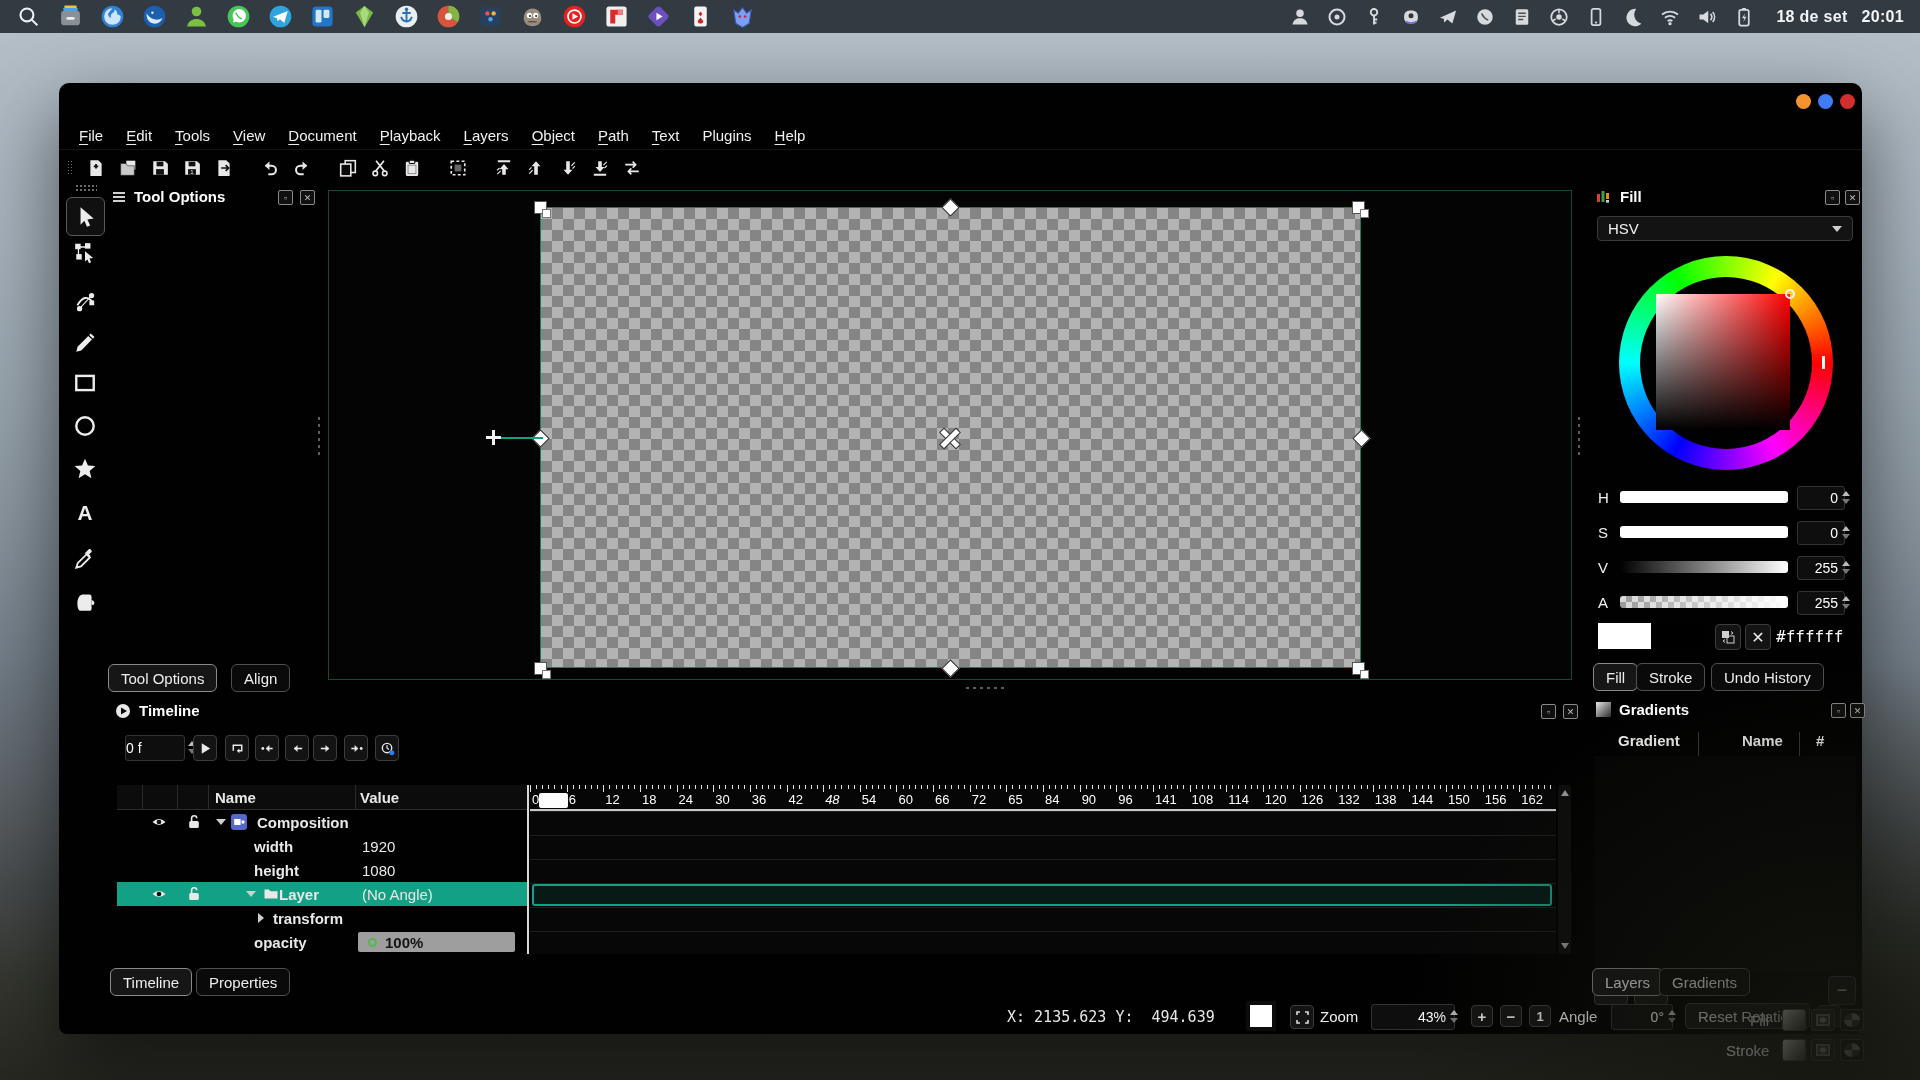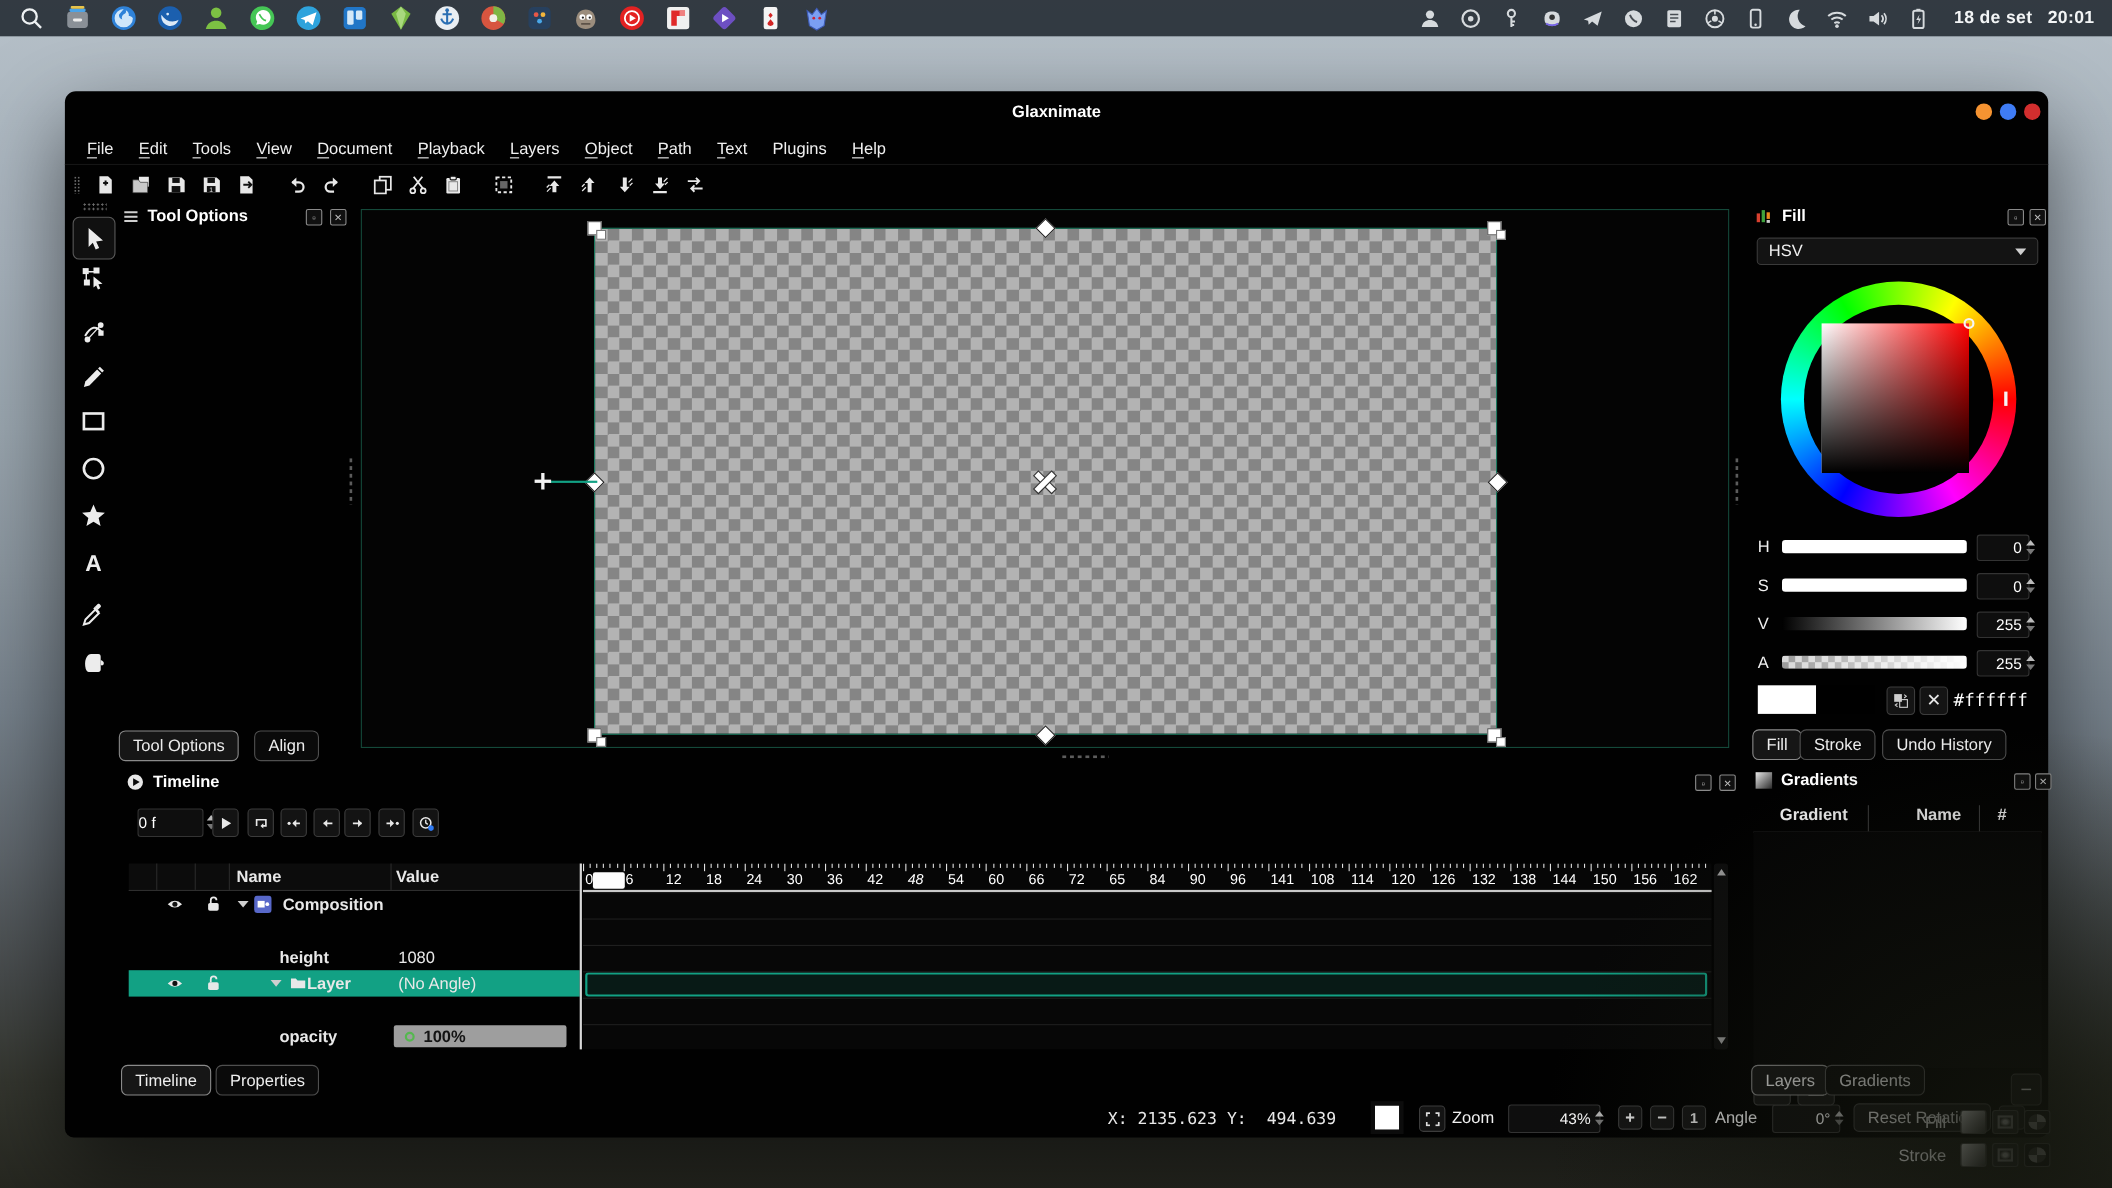--- a/index.html
+++ b/index.html
@@ -343,21 +343,20 @@
     </div>
   <div class="clock">
     <span>18 de set</span>
     <span>20:01</span>
   </div>
 </div>
 
 <div class="window">
 
   <div class="titlebar">
-    <div class="title">Glaxnimate</div>
     <span class="winbtn" style="left:1737px;background:#f59331"></span>
     <span class="winbtn" style="left:1759px;background:#3f7cf5"></span>
     <span class="winbtn" style="left:1781px;background:#d22e2e"></span>
   </div>
 
   <div class="menubar" id="menubar">
       <div class="menu-item"><u>F</u>ile</div>
       <div class="menu-item"><u>E</u>dit</div>
       <div class="menu-item"><u>T</u>ools</div>
       <div class="menu-item"><u>V</u>iew</div>
@@ -701,20 +700,24 @@
           <span class="ticon">
             <svg viewBox="0 0 16 16">
               <rect width="16" height="16" rx="3.2" fill="#5868c9"></rect>
               <rect x="3.2" y="5" width="6.4" height="6" fill="#fff"></rect>
               <circle cx="12" cy="8" r="1.7" fill="#fff"></circle>
             </svg>
           </span>
         </span>
         <span class="cell" style="left: 140px; font-weight: bold;">Composition</span>
       </div>
+      <div class="trow" style="top: 49px;">
+        <span class="cell" style="left: 137px; font-weight: bold;">width</span>
+        <span class="cell" style="left: 245px;">1920</span>
+      </div>
       <div class="trow" style="top: 73px;">
         <span class="cell" style="left: 137px; font-weight: bold;">height</span>
         <span class="cell" style="left: 245px;">1080</span>
       </div>
       <div class="trow sel" style="top: 97px;">
         <span class="cell" style="left: 34px;">
           <span class="ticon">
             <svg viewBox="0 0 16 16">
               <path d="M1.5 8Q8 1.8 14.5 8 8 14.2 1.5 8Z" fill="#e8e8e8"></path>
               <circle cx="8" cy="8" r="2.3" fill="#111"></circle>
@@ -734,20 +737,26 @@
         </span>
         <span class="cell" style="left: 146px;">
           <span class="ticon">
             <svg viewBox="0 0 16 16">
               <path d="M1.5 3.5h4.4l1.6 1.8h7v7.2H1.5z" fill="#e8e8e8"></path>
             </svg>
           </span>
         </span>
         <span class="cell" style="left: 162px; font-weight: bold;">Layer</span>
         <span class="cell" style="left: 245px;">(No Angle)</span>
+      </div>
+      <div class="trow" style="top: 121px;">
+        <span class="cell" style="left: 141px;">
+          <span class="exp-r"></span>
+        </span>
+        <span class="cell" style="left: 156px; font-weight: bold;">transform</span>
       </div>
       <div class="trow" style="top: 145px;">
         <span class="cell" style="left: 137px; font-weight: bold;">opacity</span>
         <span class="cell vbox" style="left: 241px; width: 157px;">
           <span class="kfring"></span>
           <span>100%</span>
         </span>
       </div>
     </div>
   <div class="tl-split"></div>

